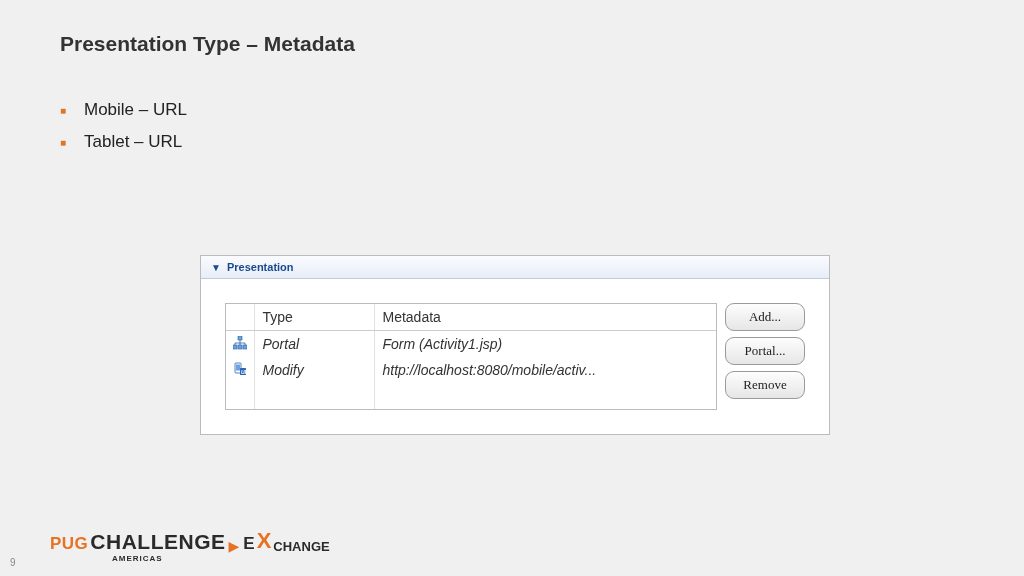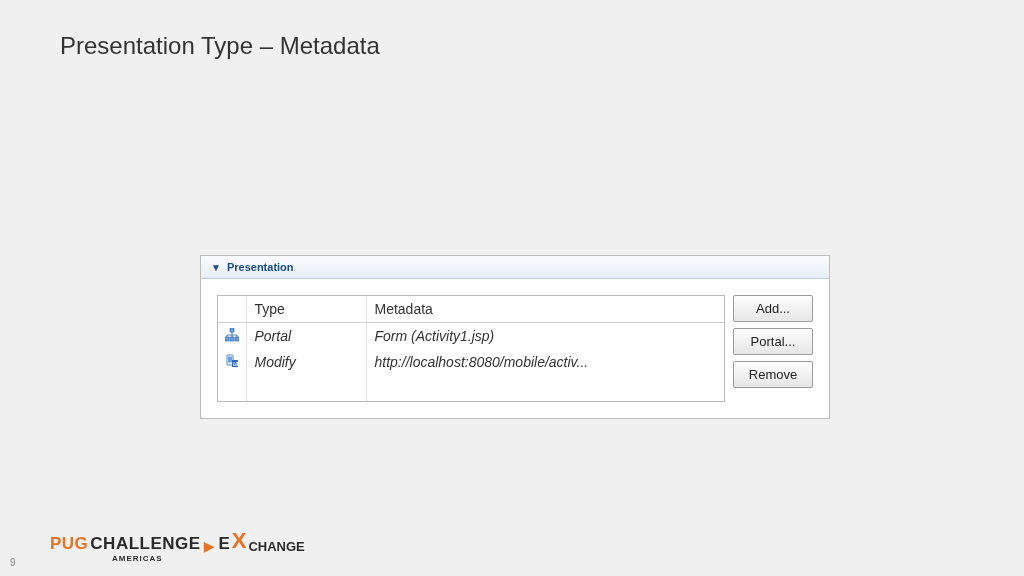--- a/index.html
+++ b/index.html
@@ -8,22 +8,22 @@
       height: 576px;
       background: #f0f0f0;
       font-family: Arial, sans-serif;
       position: relative;
       overflow: hidden;
     }
     .slide-title {
       position: absolute;
       top: 32px;
       left: 60px;
-      font-size: 24px;
-      font-weight: normal;
+      font-size: 21px;
+      font-weight: bold;
       color: #333;
       text-align: right;
     }
     .bullet-list {
       position: absolute;
       top: 100px;
       left: 60px;
       list-style: none;
     }
     .bullet-list li {
@@ -61,21 +61,21 @@
       color: #1a4a8e;
       font-size: 10px;
     }
     .panel-title {
       color: #1a4a8e;
       font-weight: bold;
       font-size: 11px;
     }
     .panel-body {
       display: flex;
-      padding: 16px;
+      padding: 24px;
       gap: 8px;
     }
     .grid {
       border: 1px solid #bbb;
       flex: 1;
     }
     .grid table {
       width: 100%;
       border-collapse: collapse;
       font-size: 14px;
@@ -117,55 +117,58 @@
     }
     .button-col {
       display: flex;
       flex-direction: column;
       gap: 6px;
       width: 80px;
     }
     .win-btn {
       background: linear-gradient(to bottom, #fdfdfd, #e6e6e6);
       border: 1px solid #9a9a9a;
-      border-radius: 2px;
+      border-radius: 9px;
       padding: 5px 6px;
       font-size: 13px;
       color: #222;
       cursor: pointer;
+      font-family: Liberation Serif, serif;
     }
     .footer-logo {
       position: absolute;
       bottom: 22px;
       left: 50px;
       display: flex;
       align-items: flex-end;
       gap: 2px;
     }
     .logo-pug { color: #e67324; font-weight: 900; font-size: 17px; letter-spacing: 0.5px; }
-    .logo-challenge { color: #2a2a2a; font-weight: 900; font-size: 17px; letter-spacing: 0.5px; }
+    .logo-challenge { color: #2a2a2a; font-weight: 900; font-size: 21px; letter-spacing: 0.5px; }
     .logo-e { color: #2a2a2a; font-weight: 900; font-size: 17px; margin-left: 2px; }
     .logo-x { color: #e67324; font-weight: 900; font-size: 22px; }
     .logo-change { color: #2a2a2a; font-weight: 900; font-size: 13px; }
     .logo-arrow { color: #e67324; font-size: 14px; margin-left: 1px; }
     .logo-sub { position: absolute; bottom: 13px; left: 112px; font-size: 8px; font-weight: 900; color: #2a2a2a; letter-spacing: 1px; }
     .slide-number {
       position: absolute;
       bottom: 8px;
       left: 10px;
       font-size: 10px;
       color: #888;
     }
   </style>
 </head>
 <body>
 
 <h1 class="slide-title">Presentation Type – Metadata</h1>
 
 <ul class="bullet-list">
+  <li>Mobile – URL</li>
+  <li>Tablet – URL</li>
 </ul>
 
 <div class="panel-wrapper">
   <div class="panel-header">
     <span class="panel-toggle">▼</span>
     <span class="panel-title">Presentation</span>
   </div>
   <div class="panel-body">
     <div class="grid">
       <table>

